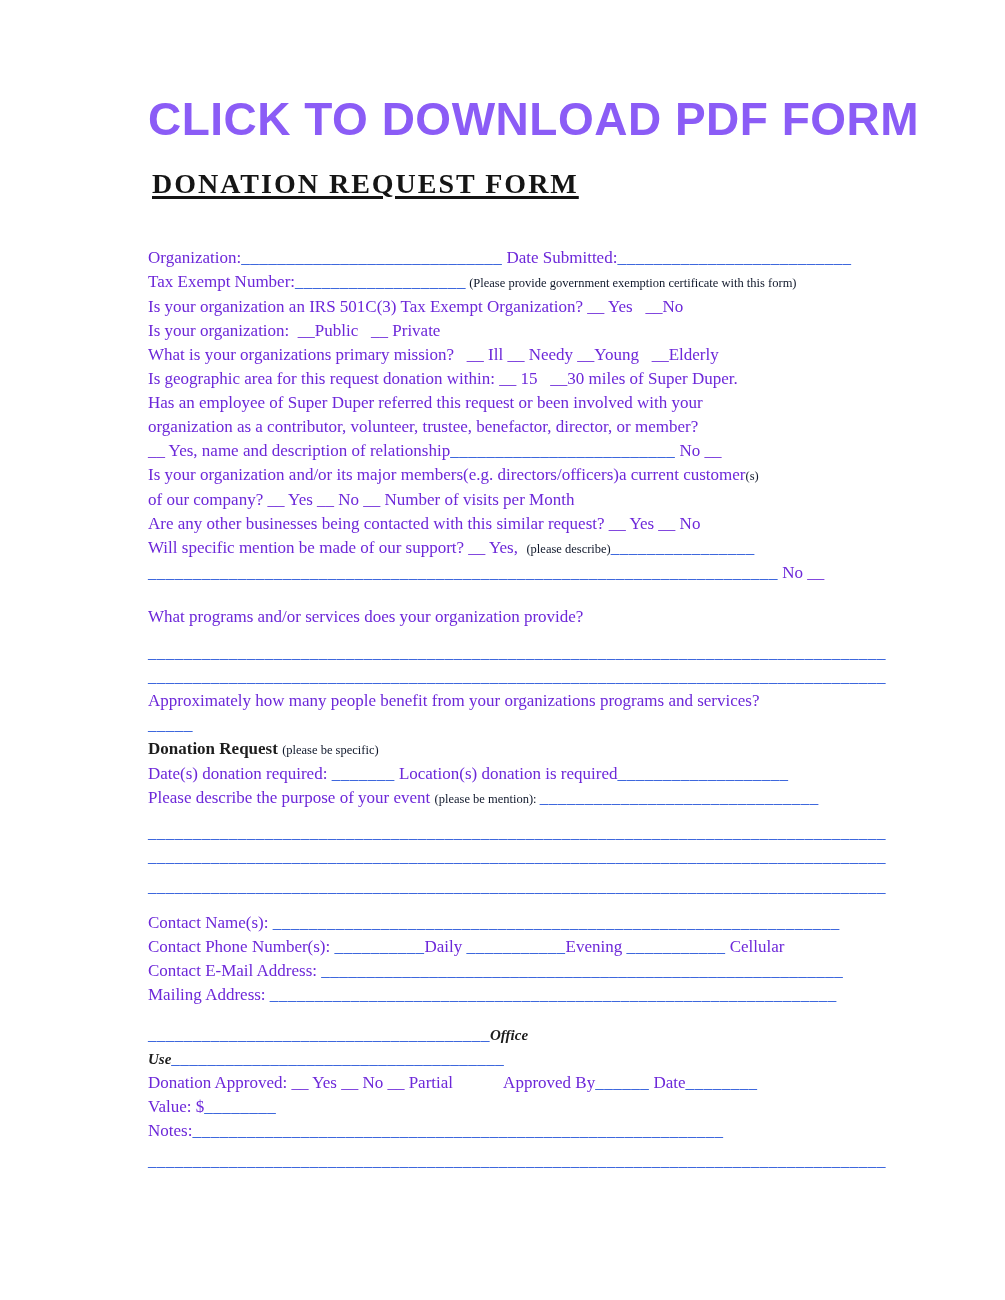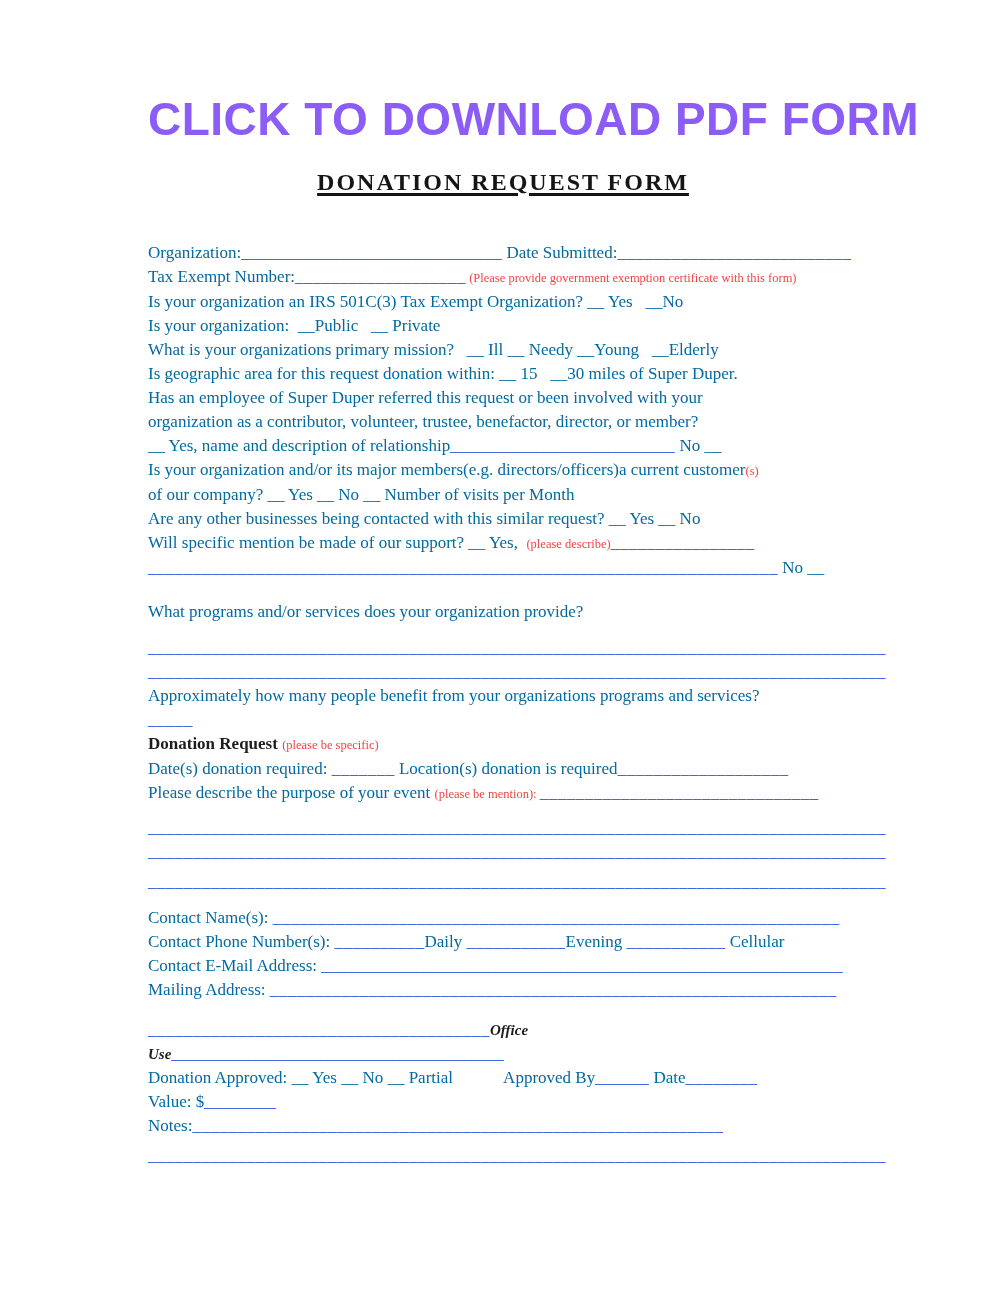--- a/index.html
+++ b/index.html
@@ -22,42 +22,41 @@
     font-size: 46px;
     line-height: 1.0;
     letter-spacing: 0.5px;
     color: #8b5cf6;
     text-decoration: none;
     cursor: pointer;
     margin-bottom: 27px;
     white-space: nowrap;
   }
   .form-title {
-    margin: 12px;
-    text-align: center;
-    font-size: 24px;
+    margin: 4px;
+    font-size: 28px;
     font-weight: 700;
     letter-spacing: 2px;
     color: #151515;
     line-height: 1.1;
   }
   .form-title .title-inner {
     text-decoration: underline;
     text-decoration-thickness: 3px;
     text-underline-offset: 3px;
   }
   .form-body {
     margin-top: 46px;
     font-size: 17px;
     line-height: 24px;
   }
   .fl { white-space: pre-wrap; }
   .sp { width: 100%; }
-  .seg-n  { color: #0369a1; }
-  .seg-s  { font-size: 12.5px; color: #ef4444; }
+  .seg-n  { color: #6d28d9; }
+  .seg-s  { font-size: 12.5px; color: #0f172a; }
   .seg-b  { font-weight: 700; color: #1d1d1d; }
   .seg-bi { font-weight: 700; font-style: italic; font-size: 15px; color: #1d1d1d; }
   .seg-u  { color: #1d4ed8; letter-spacing: 0.5px; }
 </style>
 </head>
 <body>
 
 <div class="page">
   <a href="#" class="download-link">CLICK TO DOWNLOAD PDF FORM</a>
   <h1 class="form-title">

